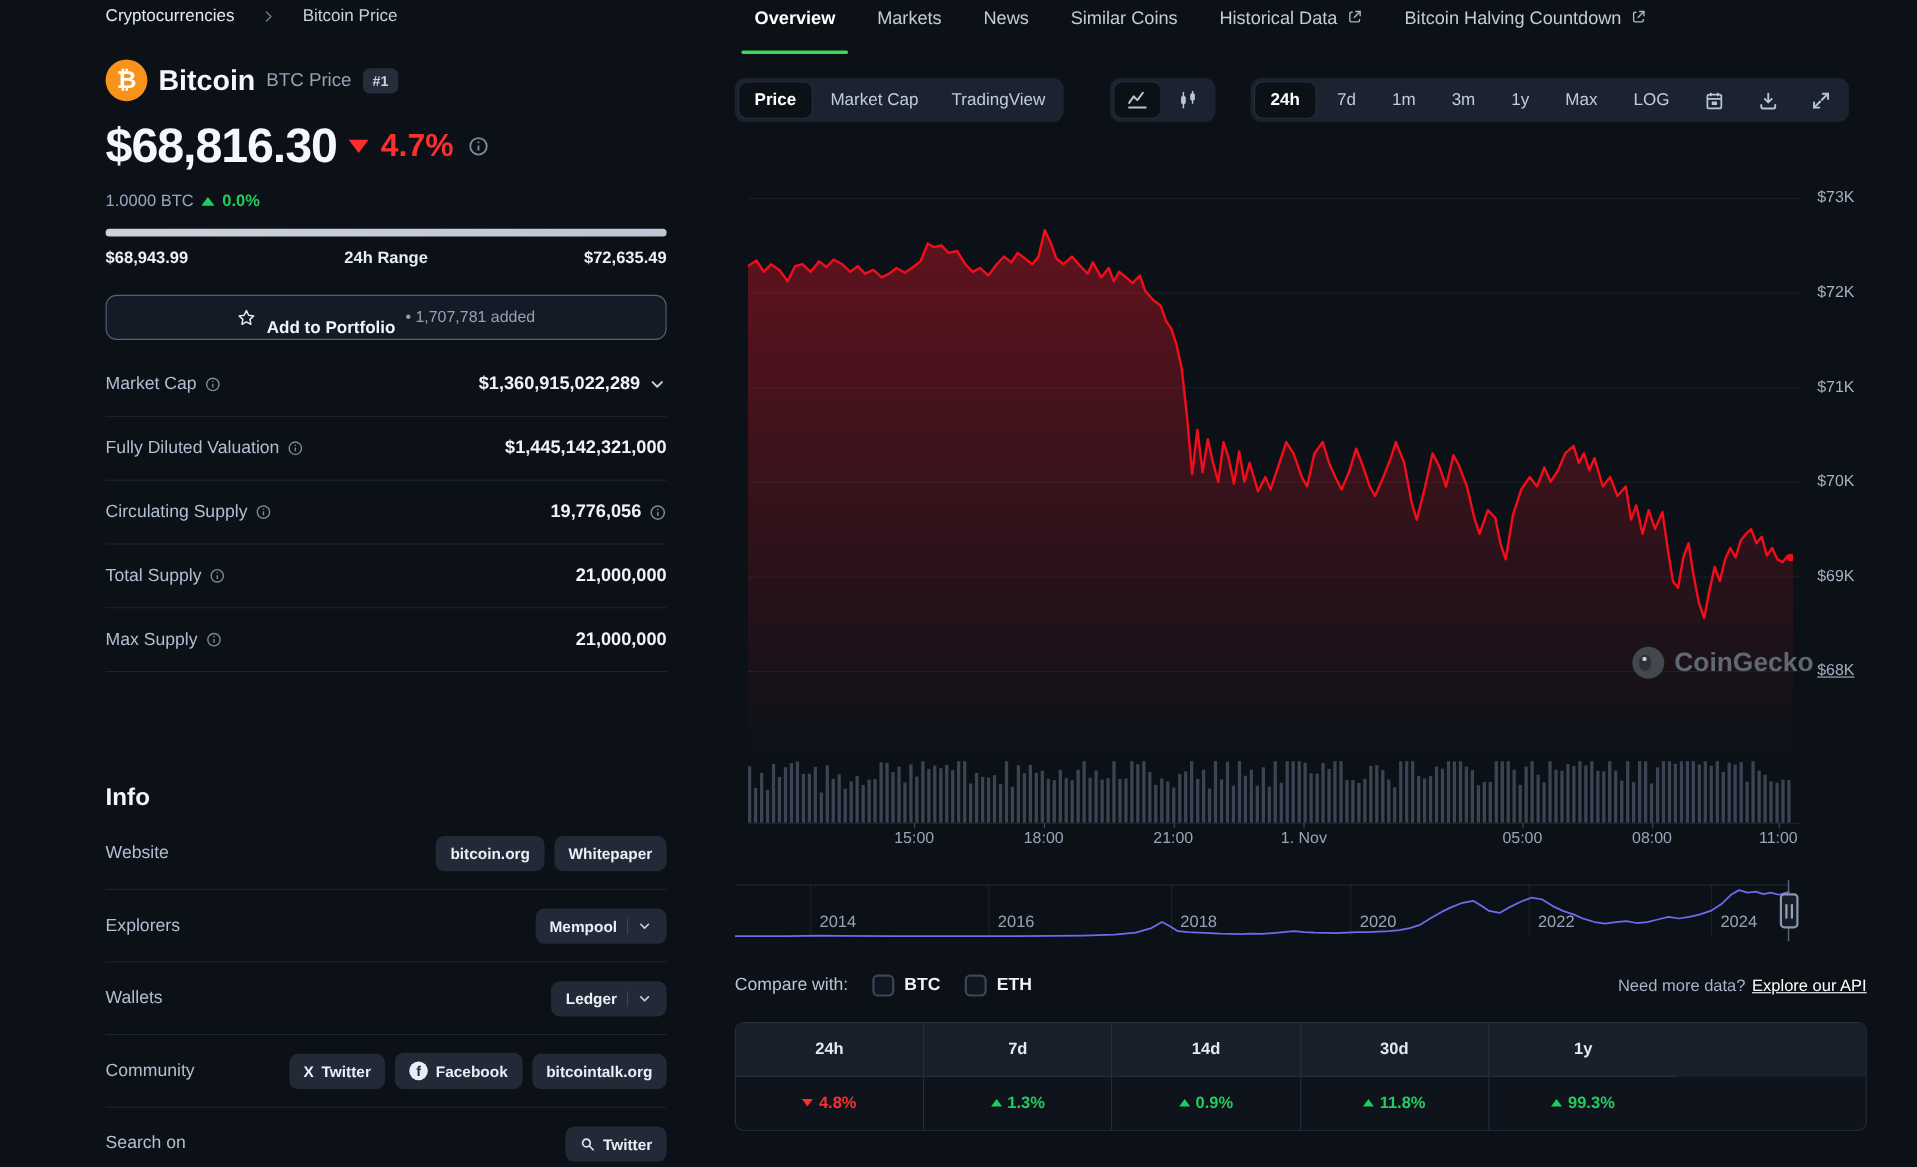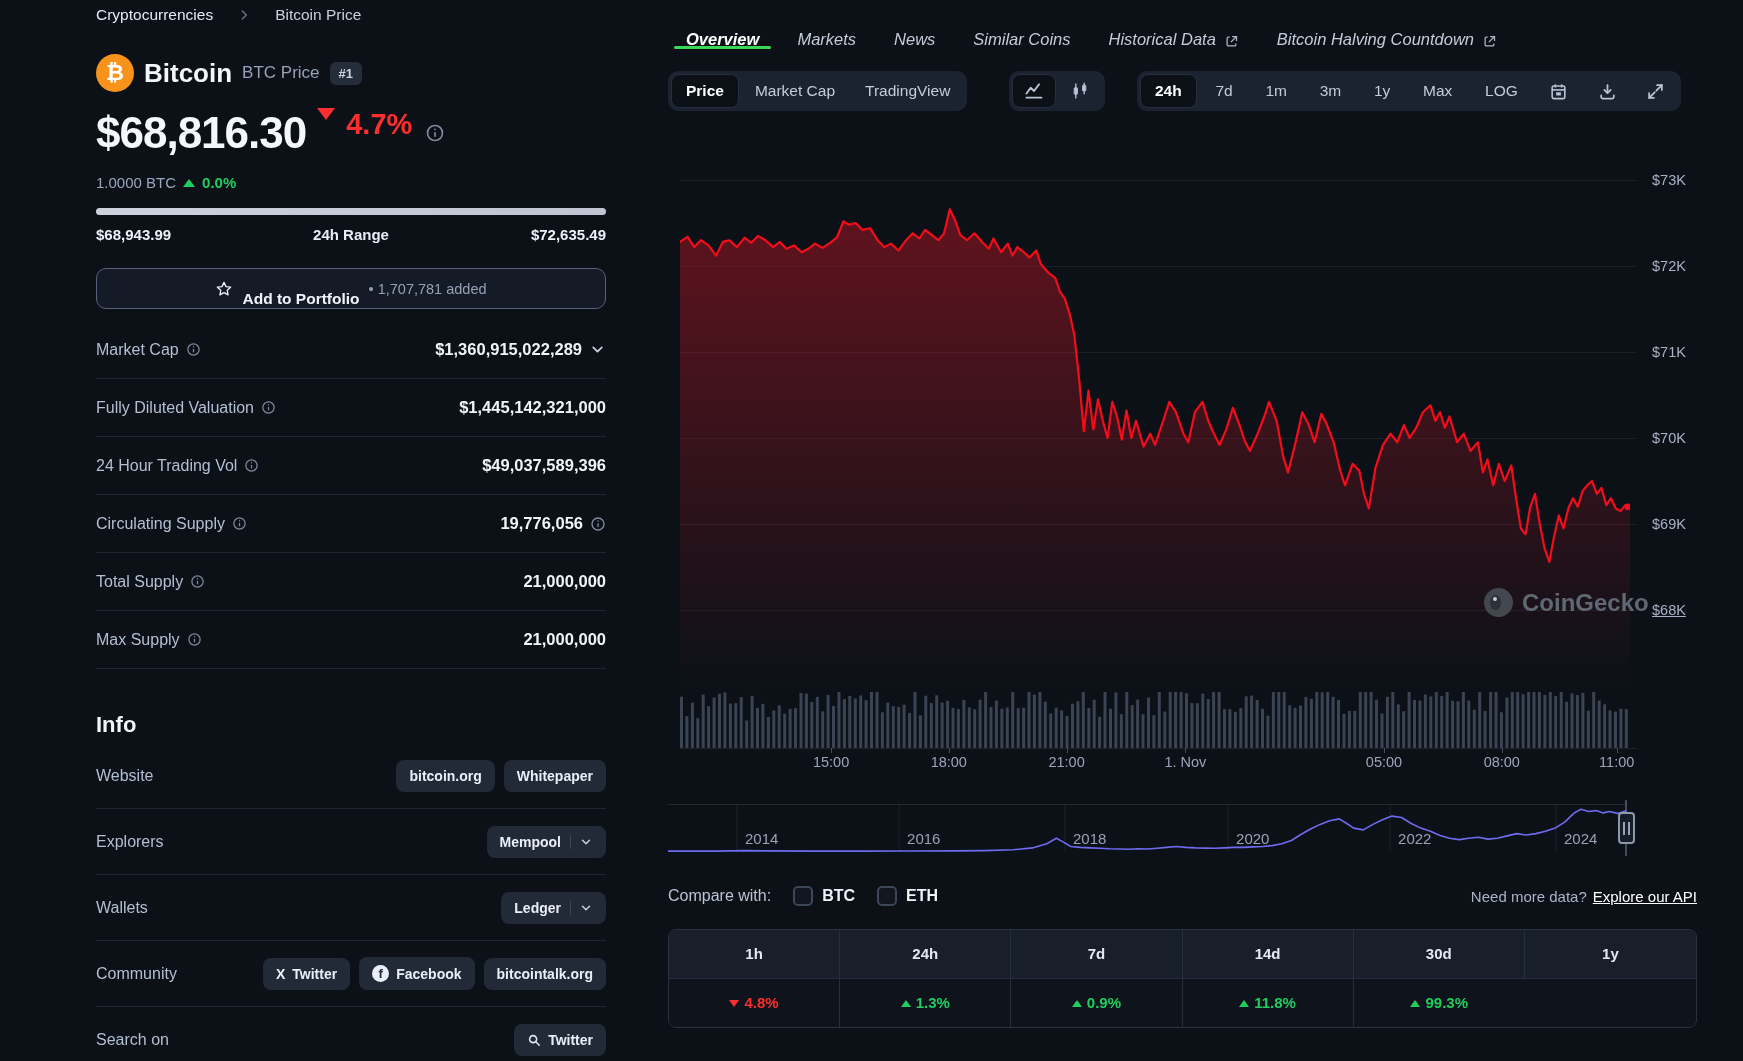--- a/index.html
+++ b/index.html
@@ -20,21 +20,21 @@
   .crumb-sep { color:#6b7686; display:flex; align-items:center; }
 
   .coinhead { position:absolute; top:54px; left:0; display:flex; align-items:center; gap:10px; }
   .coinlogo { width:38px; height:38px; border-radius:50%; background:var(--orange,#f7931a);
     display:flex; align-items:center; justify-content:center; color:#fff; font-size:22px; font-weight:bold; }
   .coinname { font-size:26px; font-weight:bold; color:#f3f6fb; }
   .symlabel { font-size:17px; color:#96a2b6; }
   .rankbadge { background:#262d3a; color:#cbd4e2; font-size:13px; font-weight:bold;
     padding:4px 9px; border-radius:6px; }
 
-  .pricerow { position:absolute; top:108px; left:0; display:flex; gap:11px; }
+  .pricerow { position:absolute; top:108px; left:0; display:flex; align-items:center; gap:11px; }
   .bigprice { font-size:44px; font-weight:bold; letter-spacing:-1px; color:#f4f7fb; }
   .bigpct { font-size:29px; font-weight:bold; color:var(--down); }
   .ic { display:inline-flex; align-items:center; justify-content:center; }
   .ic.info { color:#7d8aa0; }
   .pricerow .ic.info { margin-left:2px; }
 
   .parity { position:absolute; top:174px; left:0; display:flex; align-items:center; gap:7px;
     font-size:15px; color:#9aa7bd; }
   .paritypct { color:var(--up); font-weight:600; }
 
@@ -81,22 +81,22 @@
   .xic { font-weight:900; font-size:14px; color:#eef2f8; }
   .fbic { width:17px; height:17px; border-radius:50%; background:#e9eef7; color:#222a38;
     font-weight:bold; font-size:13px; display:flex; align-items:center; justify-content:center; }
   .ic.srch { color:#dfe6f0; }
 
   
   .right-panel { position:absolute; left:668px; top:0; width:1029px; height:1061px; }
 
   .tabs { position:absolute; left:6px; top:8px; height:41px; display:flex; align-items:center; gap:14px;
     font-size:16.5px; }
-  .tab { position:relative; padding:0 12px; height:41px; display:flex; align-items:flex-end; gap:8px;
-    color:#c3cdda; cursor:pointer;font-style:italic; }
+  .tab { position:relative; padding:0 12px; height:41px; display:flex; align-items:flex-start; gap:8px;
+    color:#c3cdda; cursor:pointer; }
   .tab.active { color:#fff; font-weight:600; }
   .tab.active::after { content:""; position:absolute; left:0; right:0; bottom:0; height:3px;
     background:var(--green-underline); border-radius:2px; }
   .tab .ext { display:flex; color:#aeb8c8; }
 
   .pillgroup { position:absolute; top:71px; height:40px; background:#1b2330; border-radius:10px;
     padding:3px; display:flex; align-items:flex-end; gap:2px; }
   .pchip { height:34px; padding:0 14px; border-radius:8px; border:none; background:transparent;
     color:#c2ccda; font-size:15.5px; display:flex; align-items:center; justify-content:center;
     cursor:pointer; font-family:inherit; white-space:nowrap; }
@@ -236,35 +236,20 @@
             <span class="ic info">
               <svg width="15" height="15" viewBox="0 0 24 24" fill="none" stroke="currentColor" stroke-width="2">
                 <circle cx="12" cy="12" r="9"></circle>
                 <line x1="12" y1="11" x2="12" y2="16.5"></line>
                 <circle cx="12" cy="7.6" r="1.1" fill="currentColor" stroke="none"></circle>
               </svg>
             </span>
           </div>
           <div class="statright">
             <span class="statvalue">$1,445,142,321,000</span>
-          </div>
-        </div>
-        <div class="statrow">
-          <div class="statleft">
-            <span class="statlabel">24 Hour Trading Vol</span>
-            <span class="ic info">
-              <svg width="15" height="15" viewBox="0 0 24 24" fill="none" stroke="currentColor" stroke-width="2">
-                <circle cx="12" cy="12" r="9"></circle>
-                <line x1="12" y1="11" x2="12" y2="16.5"></line>
-                <circle cx="12" cy="7.6" r="1.1" fill="currentColor" stroke="none"></circle>
-              </svg>
-            </span>
-          </div>
-          <div class="statright">
-            <span class="statvalue">$49,037,589,396</span>
           </div>
         </div>
         <div class="statrow">
           <div class="statleft">
             <span class="statlabel">Circulating Supply</span>
             <span class="ic info">
               <svg width="15" height="15" viewBox="0 0 24 24" fill="none" stroke="currentColor" stroke-width="2">
                 <circle cx="12" cy="12" r="9"></circle>
                 <line x1="12" y1="11" x2="12" y2="16.5"></line>
                 <circle cx="12" cy="7.6" r="1.1" fill="currentColor" stroke="none"></circle>
@@ -736,21 +721,20 @@
           </span>
         </span>
       <span class="cmp-right">
         <span class="needmore">Need more data?</span>
         <a class="apilink">Explore our API</a>
       </span>
     </div>
 
     <div class="perftable" id="perftable">
         <div class="pt-row head">
-          <div class="pt-cell">1h</div>
           <div class="pt-cell">24h</div>
           <div class="pt-cell">7d</div>
           <div class="pt-cell">14d</div>
           <div class="pt-cell">30d</div>
           <div class="pt-cell lastcol">1y</div>
         </div>
         <div class="pt-row vals">
           <div class="pt-cell">
             <span class="pv down"><span class="tri tiny down"></span>4.8%</span>
           </div>

